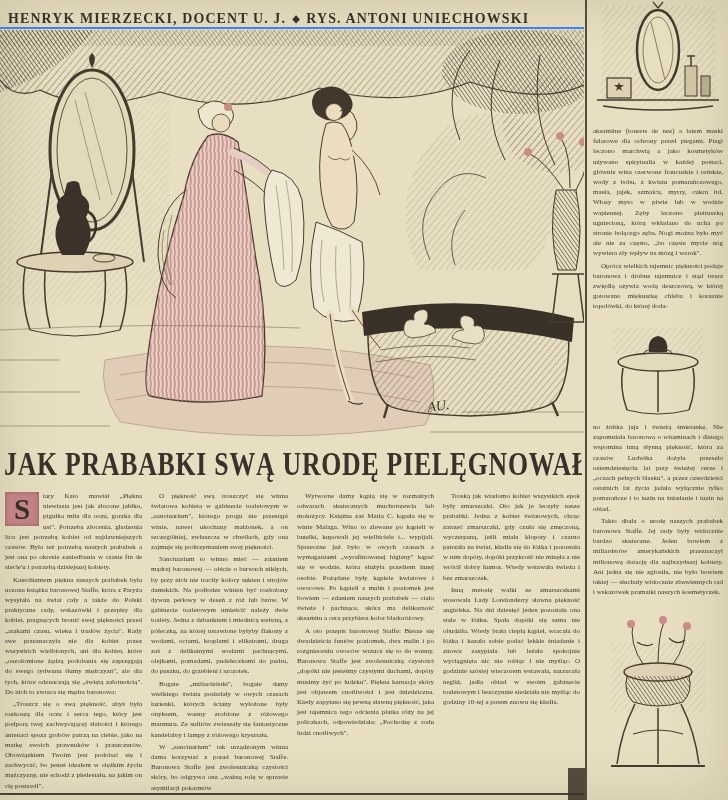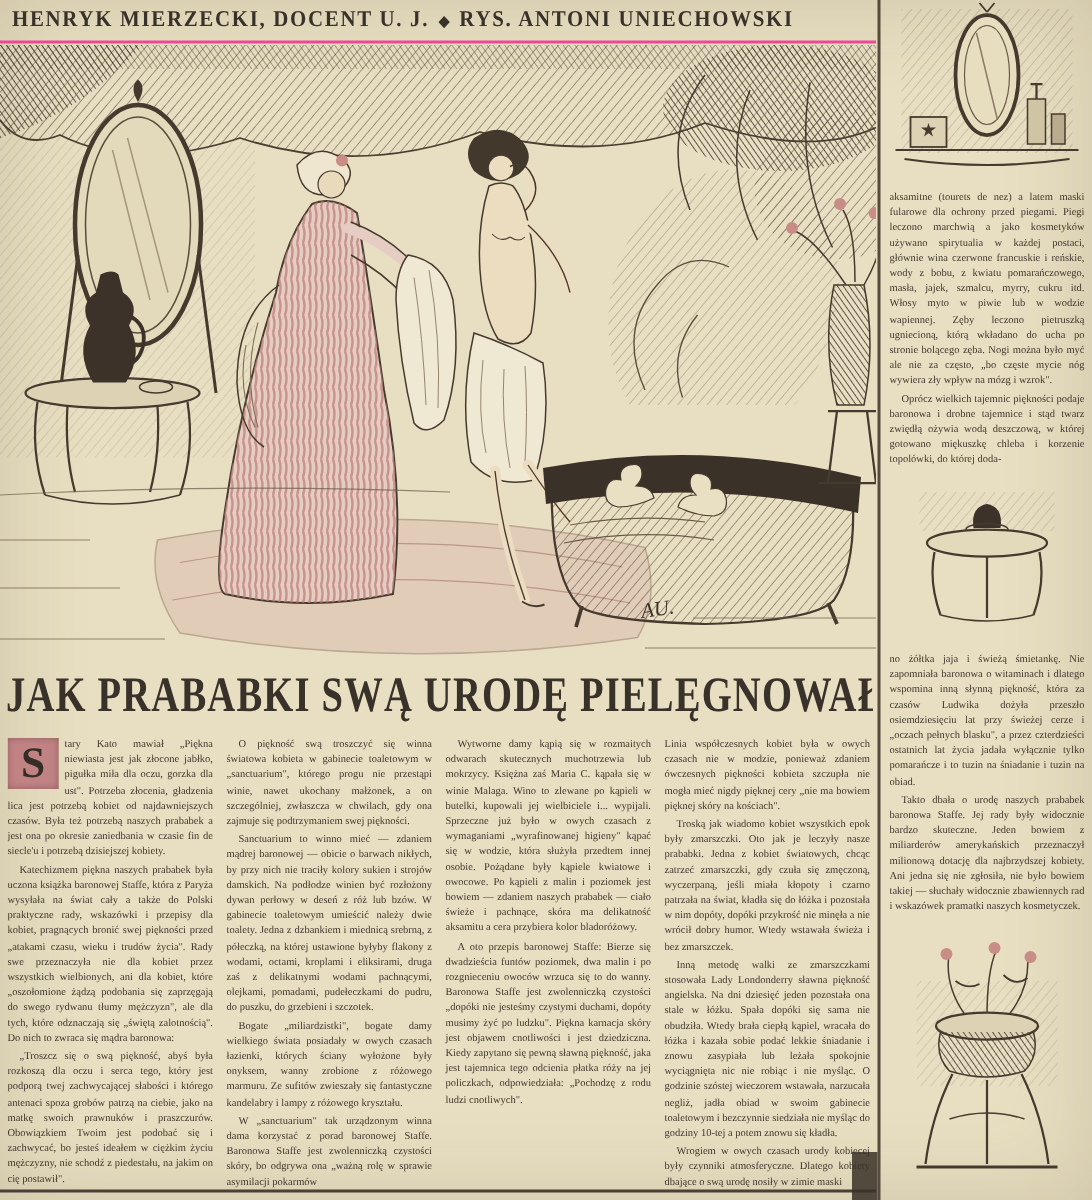--- a/index.html
+++ b/index.html
@@ -1,21 +1,21 @@
 <!DOCTYPE html>
 <html><head>
 <meta charset="utf-8">
 <style>
   html,body{margin:0;padding:0;}
   .page{position:relative;width:728px;height:800px;background:#e8dfc2;overflow:hidden;
         font-family:"Liberation Serif",serif;color:#3b332a;
         box-shadow:inset 0 0 60px rgba(90,70,40,.18);}
   
-  .hdr{position:absolute;left:0;top:0;width:584px;height:29px;border-bottom:2px solid #ec4899;
-       display:flex;align-items:center;padding-left:8px;box-sizing:border-box;}
+  .hdr{position:absolute;left:0;top:0;width:584px;height:29px;border-bottom:2px solid #3b82f6;
+       display:flex;align-items:flex-end;padding-left:8px;box-sizing:border-box;}
   .hdr-inner{display:inline-flex;align-items:center;white-space:nowrap;transform:scaleX(.93);transform-origin:0 50%;
        font-size:15px;font-weight:bold;letter-spacing:1.2px;color:#39322a;}
   .hdr .diamond{font-size:10px;margin:0 7px;letter-spacing:0;}
   
   .vrule{position:absolute;left:585px;top:0;width:2px;height:800px;background:#564b3d;}
   .botrule{position:absolute;left:0;top:793px;width:584px;height:2px;background:#4a4136;}
   .smudge{position:absolute;left:568px;top:768px;width:17px;height:32px;background:#3a3128;opacity:.85;}
   
   .illo{position:absolute;left:0;top:30px;width:584px;height:414px;}
   
@@ -27,21 +27,21 @@
         grid-template-columns:repeat(4,1fr);column-gap:9px;overflow:hidden;}
   .body p, .sb p{font-size:7px;line-height:10.2px;text-align:justify;margin:0 0 2px 0;color:#3e362c;}
   .body p.ind, .sb p.ind{text-indent:8px;}
   .dropcap{float:left;width:34px;height:34px;background:#c18284;color:#352e26;
         font-size:29px;line-height:34px;text-align:center;font-weight:bold;margin:1px 4px 1px 0;
         box-shadow:inset 0 0 4px rgba(60,40,30,.4);}
   
   .sb{position:absolute;left:593px;top:0;width:130px;height:800px;}
   .sb .vig{display:block;margin:0 auto;}
   .sb .t1{height:200px;overflow:hidden;margin-top:4px;}
-  .sb .t2{height:190px;overflow:hidden;margin-top:12px;}
+  .sb .t2{height:190px;overflow:hidden;margin-top:0;}
 </style>
 </head>
 <body>
 
 <div class="page">
 
   <div class="hdr">
     <div class="hdr-inner">
       <span>HENRYK MIERZECKI, DOCENT U. J.</span>
       <span class="diamond">◆</span>
@@ -179,24 +179,22 @@
       <p class="ind">O piękność swą troszczyć się winna światowa kobieta w gabinecie toaletowym w „sanctuarium", którego progu nie przestąpi winie, nawet ukochany małżonek, a on szczególniej, zwłaszcza w chwilach, gdy ona zajmuje się podtrzymaniem swej piękności.</p>
       <p class="ind">Sanctuarium to winno mieć — zdaniem mądrej baronowej — obicie o barwach nikłych, by przy nich nie traciły kolory sukien i strojów damskich. Na podłodze winien być rozłożony dywan perłowy w deseń z róż lub bzów. W gabinecie toaletowym umieścić należy dwie toalety. Jedna z dzbankiem i miednicą srebrną, z półeczką, na której ustawione byłyby flakony z wodami, octami, kroplami i eliksirami, druga zaś z delikatnymi wodami pachnącymi, olejkami, pomadami, pudełeczkami do pudru, do puszku, do grzebieni i szczotek.</p>
       <p class="ind">Bogate „miliardzistki", bogate damy wielkiego świata posiadały w owych czasach łazienki, których ściany wyłożone były onyksem, wanny zrobione z różowego marmuru. Ze sufitów zwieszały się fantastyczne kandelabry i lampy z różowego kryształu.</p>
       <p class="ind">W „sanctuarium" tak urządzonym winna dama korzystać z porad baronowej Staffe. Baronowa Staffe jest zwolenniczką czystości skóry, bo odgrywa ona „ważną rolę w sprawie asymilacji pokarmów</p>
     </div>
     <div class="col">
       <p class="ind">Wytworne damy kąpią się w rozmaitych odwarach skutecznych muchotrzewia lub mokrzycy. Księżna zaś Maria C. kąpała się w winie Malaga. Wino to zlewane po kąpieli w butelki, kupowali jej wielbiciele i... wypijali. Sprzeczne już było w owych czasach z wymaganiami „wyrafinowanej higieny" kąpać się w wodzie, która służyła przedtem innej osobie. Pożądane były kąpiele kwiatowe i owocowe. Po kąpieli z malin i poziomek jest bowiem — zdaniem naszych prababek — ciało świeże i pachnące, skóra ma delikatność aksamitu a cera przybiera kolor bladoróżowy.</p>
       <p class="ind">A oto przepis baronowej Staffe: Bierze się dwadzieścia funtów poziomek, dwa malin i po rozgnieceniu owoców wrzuca się to do wanny. Baronowa Staffe jest zwolenniczką czystości „dopóki nie jesteśmy czystymi duchami, dopóty musimy żyć po ludzku". Piękna karnacja skóry jest objawem cnotliwości i jest dziedziczna. Kiedy zapytano się pewną sławną piękność, jaka jest tajemnica tego odcienia płatka róży na jej policzkach, odpowiedziała: „Pochodzę z rodu ludzi cnotliwych".</p>
     </div>
     <div class="col">
-      <p>Linia współczesnych kobiet była w owych czasach nie w modzie, ponieważ zdaniem ówczesnych piękności kobieta szczupła nie mogła mieć nigdy pięknej cery „nie ma bowiem pięknej skóry na kościach".</p>
       <p class="ind">Troską jak wiadomo kobiet wszystkich epok były zmarszczki. Oto jak je leczyły nasze prababki. Jedna z kobiet światowych, chcąc zatrzeć zmarszczki, gdy czuła się zmęczoną, wyczerpaną, jeśli miała kłopoty i czarno patrzała na świat, kładła się do łóżka i pozostała w nim dopóty, dopóki przykrość nie minęła a nie wrócił dobry humor. Wtedy wstawała świeża i bez zmarszczek.</p>
       <p class="ind">Inną metodę walki ze zmarszczkami stosowała Lady Londonderry sławna piękność angielska. Na dni dziesięć jeden pozostała ona stale w łóżku. Spała dopóki się sama nie obudziła. Wtedy brała ciepłą kąpiel, wracała do łóżka i kazała sobie podać lekkie śniadanie i znowu zasypiała lub leżała spokojnie wyciągnięta nic nie robiąc i nie myśląc. O godzinie szóstej wieczorem wstawała, narzucała negliż, jadła obiad w swoim gabinecie toaletowym i bezczynnie siedziała nie myśląc do godziny 10-tej a potem znowu się kładła.</p>
-      <p class="ind">Wrogiem w owych czasach urody kobiecej były czynniki atmosferyczne. Dlatego kobiety dbające o swą urodę nosiły w zimie maski</p>
     </div>
   </div>
 
   <div class="botrule"></div>
   <div class="smudge"></div>
   <div class="vrule"></div>
 
   <div class="sb">
 
     <svg class="vig" width="130" height="122" viewBox="0 0 130 122">

